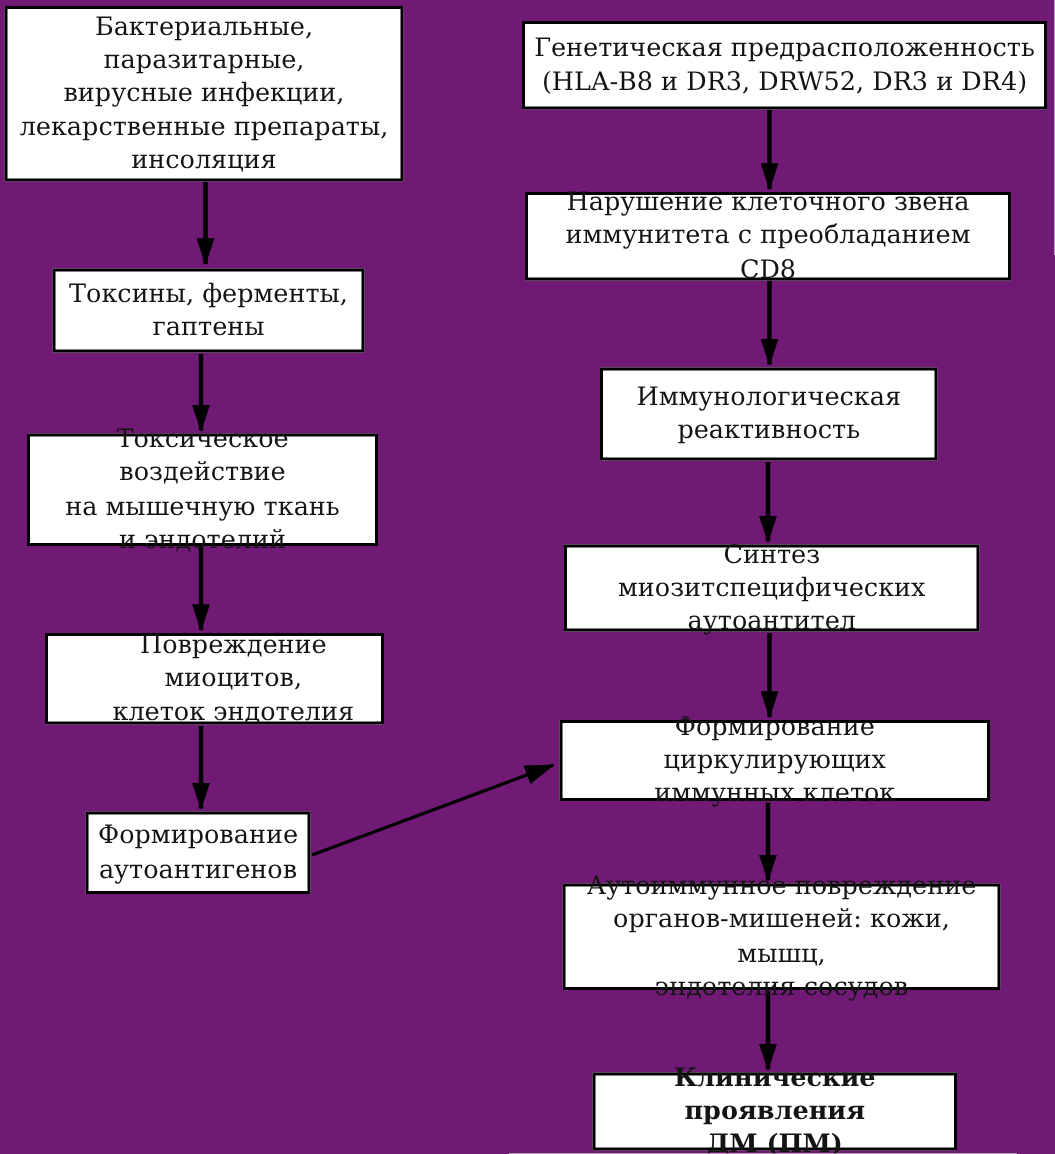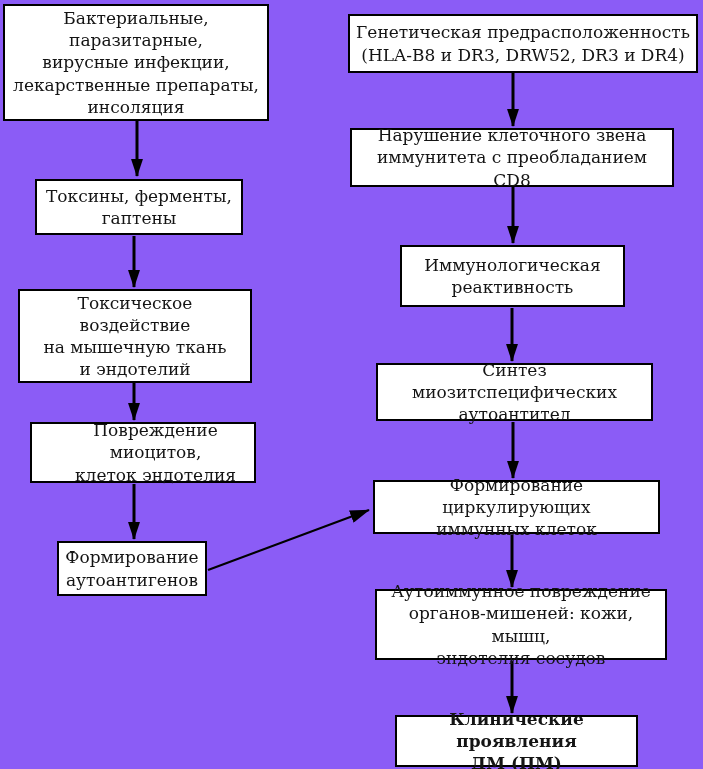--- a/index.html
+++ b/index.html
@@ -1,21 +1,21 @@
 <!DOCTYPE html>
 <html><head>
 <meta charset="utf-8">
 <style>
   * { margin: 0; padding: 0; box-sizing: border-box; }
   html, body { background: #ffffff; }
   .canvas {
     position: relative;
     width: 703px;
     height: 769px;
-    background: #8b5cf6;
+    background: #701a75;
     font-family: "DejaVu Serif", "Liberation Serif", serif;
     overflow: hidden;
   }
   .box {
     position: absolute;
     border: 2px solid #000000;
     background: #ffffff;
     color: #141414;
     display: flex;
     align-items: center;
@@ -63,21 +63,21 @@
 
   <div class="box" style="left:3px;   top:4px;   width:266px; height:117px;">Бактериальные,
 паразитарные,
 вирусные инфекции,
 лекарственные препараты,
 инсоляция</div>
 
   <div class="box" style="left:35px;  top:179px; width:208px; height:56px;">Токсины, ферменты,
 гаптены</div>
 
-  <div class="box" style="left:18px;  top:289px; width:234px; height:94px;">Токсическое воздействие
+  <div class="box" style="left:18px;  top:289px; width:234px; height:75px;">Токсическое воздействие
 на мышечную ткань
 и эндотелий</div>
 
   <div class="box" style="left:30px;  top:422px; width:226px; height:61px;padding-left:29px;">Повреждение миоцитов,
 клеток эндотелия</div>
 
   <div class="box" style="left:57px;  top:541px; width:150px; height:55px;">Формирование
 аутоантигенов</div>
 
   <div class="box" style="left:348px; top:14px;  width:350px; height:59px;">Генетическая предрасположенность

